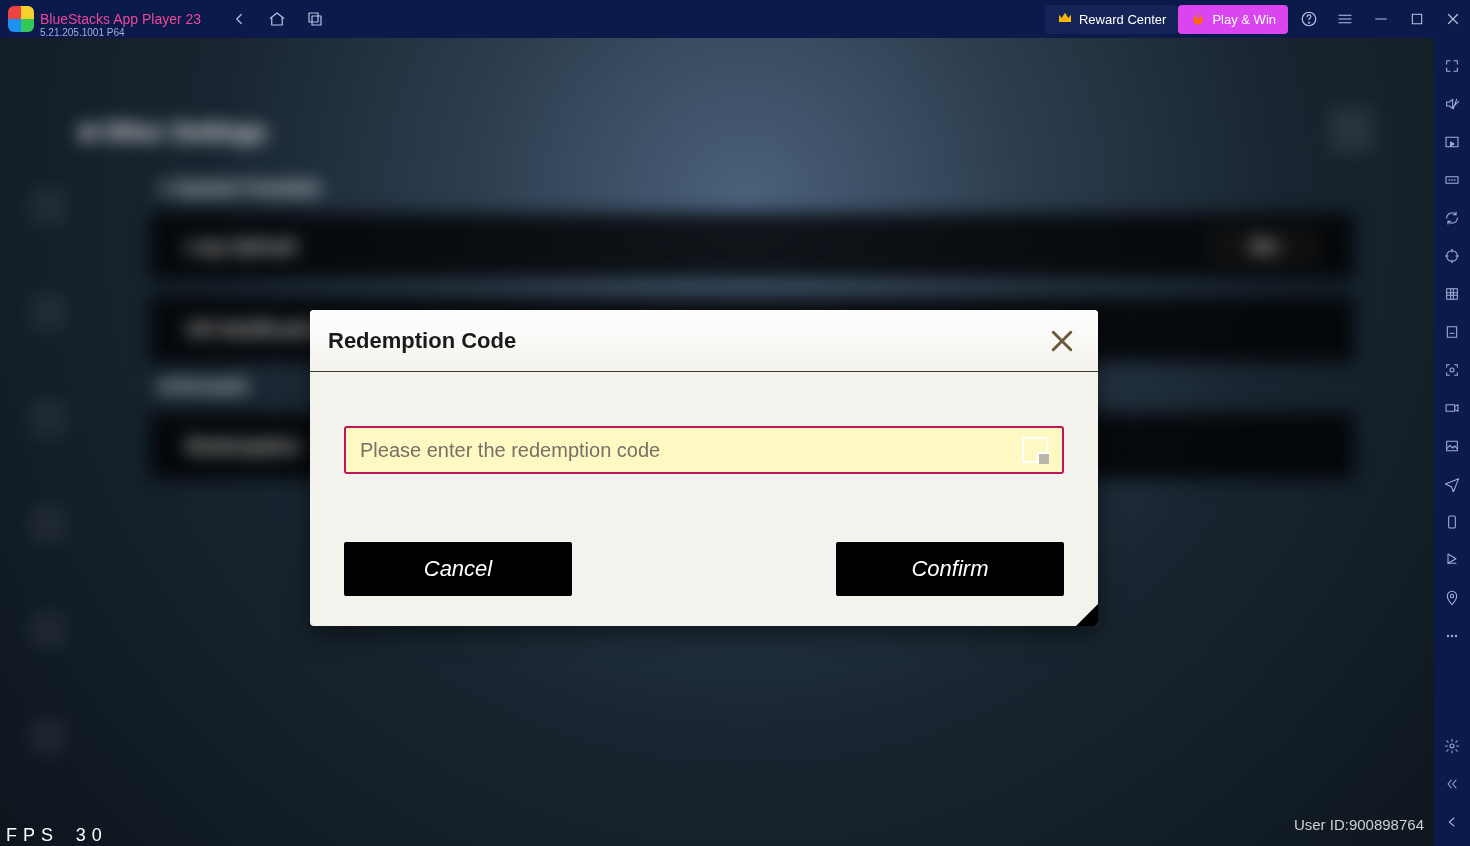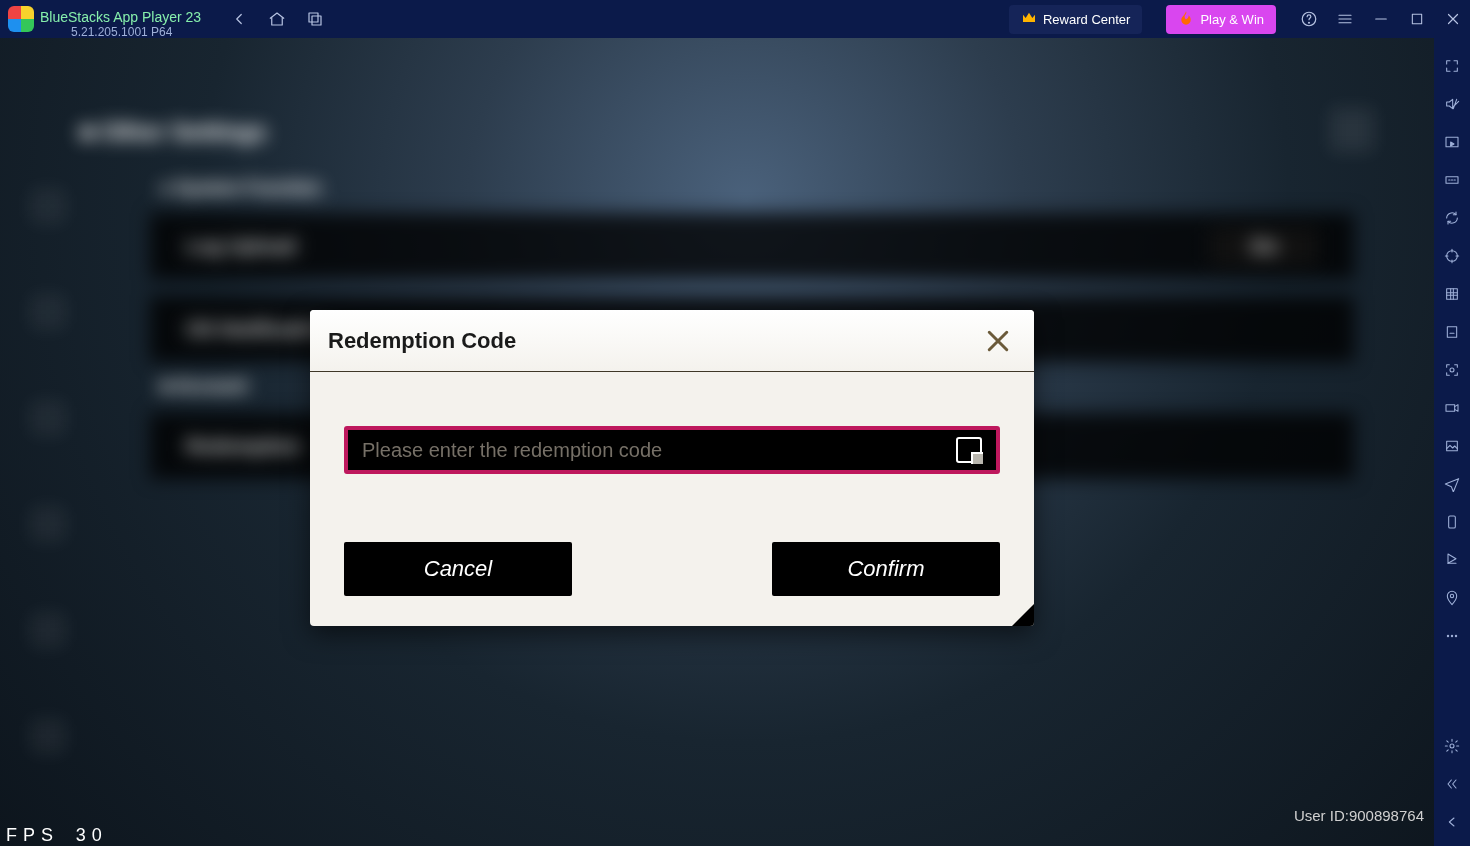--- a/index.html
+++ b/index.html
@@ -13,28 +13,28 @@
   align-items: center;
   color: #d8deef;
   font-size: 12px;
   padding: 0 6px;
 }
 .tb-logo {
   width: 26px; height: 26px; margin: 0 6px 0 2px;
   border-radius: 6px;
   background: conic-gradient(#f7d22c 0 90deg,#34c759 90deg 180deg,#1e90ef 180deg 270deg,#ef4444 270deg 360deg);
 }
-.tb-name { font-size: 14px; color: #86efac; font-weight: 500; margin-top: 10px; }
-.tb-sub  { font-size: 12px; color: #9fb0d8; margin-left: 31px; }
+.tb-name { font-size: 14px; color: #ec4899; font-weight: 500; margin-top: 10px; }
+.tb-sub  { font-size: 10px; color: #9fb0d8; }
 .tb-nav  { display: flex; gap: 18px; margin-left: 28px; color: #b7c3e2; }
 .tb-nav .icon { width: 20px; height: 20px; display: flex; align-items: center; justify-content: center; cursor: pointer; }
 .tb-spacer { flex: 1; }
 .tb-btn {
   display: flex; align-items: center; gap: 6px;
-  padding: 5px 12px; margin: 0 12px;
+  padding: 5px 12px; margin: 0 0;
   border-radius: 4px; cursor: pointer;
   font-size: 13px; color: #fff;
 }
 .tb-btn.reward { background: #152458; } .tb-btn.reward .ic { color: #ffb400; }
 .tb-btn.play   { background: #d946ef; } .tb-btn.play   .ic { color: #ff6a00; }
 .tb-win { display: flex; gap: 14px; margin-left: 10px; color: #b7c3e2; }
 .tb-win .icon { width: 22px; height: 22px; display: flex; align-items: center; justify-content: center; cursor: pointer; font-size: 15px; }
 
 
 .bodyrow { display: flex; height: calc(846px - 38px); }
@@ -101,49 +101,49 @@
   color: #cfd4db;
 }
 .left-icons .lic { width: 36px; height: 36px; background: rgba(255,255,255,0.06); border-radius: 6px; }
 .closebg {
   position: absolute; right: 60px; top: 70px;
   width: 44px; height: 44px; background: rgba(255,255,255,0.08);
 }
 
 
 .fps { position: absolute; left: 6px; bottom: 0; color: #fff; font-family: monospace; font-size: 18px; letter-spacing: 6px; }
-.userid { position: absolute; right: 10px; bottom: 22px; color: #d0d0d0; font-size: 15px; }
+.userid { position: absolute; right: 10px; bottom: 13px; color: #d0d0d0; font-size: 15px; }
 
 
 .modal {
   position: absolute;
   left: 310px; top: 272px;
-  width: 724px;
+  width: 788px;
   background: #f4f2ed;
   border-radius: 4px;
   box-shadow: 0 8px 26px rgba(0,0,0,0.55);
   overflow: hidden;
 }
 .modal-header {
   height: 62px;
   display: flex; align-items: center; justify-content: space-between;
   padding: 0 20px 0 18px;
   border-bottom: 1px solid #3e3728;
   background: linear-gradient(180deg,#fff 0,#f4f2ed 100%);
 }
 .modal-title { font-size: 22px; font-weight: 700; color: #1a1a1a; }
 .modal-close { width: 32px; height: 32px; cursor: pointer; display: flex; align-items: center; justify-content: center; }
 .modal-body  {
   padding: 54px 34px 14px 34px;
   background: #f4f2ed;
 }
 .code-input-wrap {
   position: relative;
-  background: #000000;
-  border: 4px solid #be185d;
+  background: #fef9c3;
+  border: 2px solid #be185d;
   border-radius: 3px;
   height: 48px;
   display: flex; align-items: center;
   padding: 0 14px;
 }
 .code-input-text { color: #767067; font-size: 20px; font-weight: 500; flex: 1; }
 .code-input-icon {
   width: 26px; height: 26px; border: 2px solid #fff; border-radius: 3px;
   position: relative;
 }

